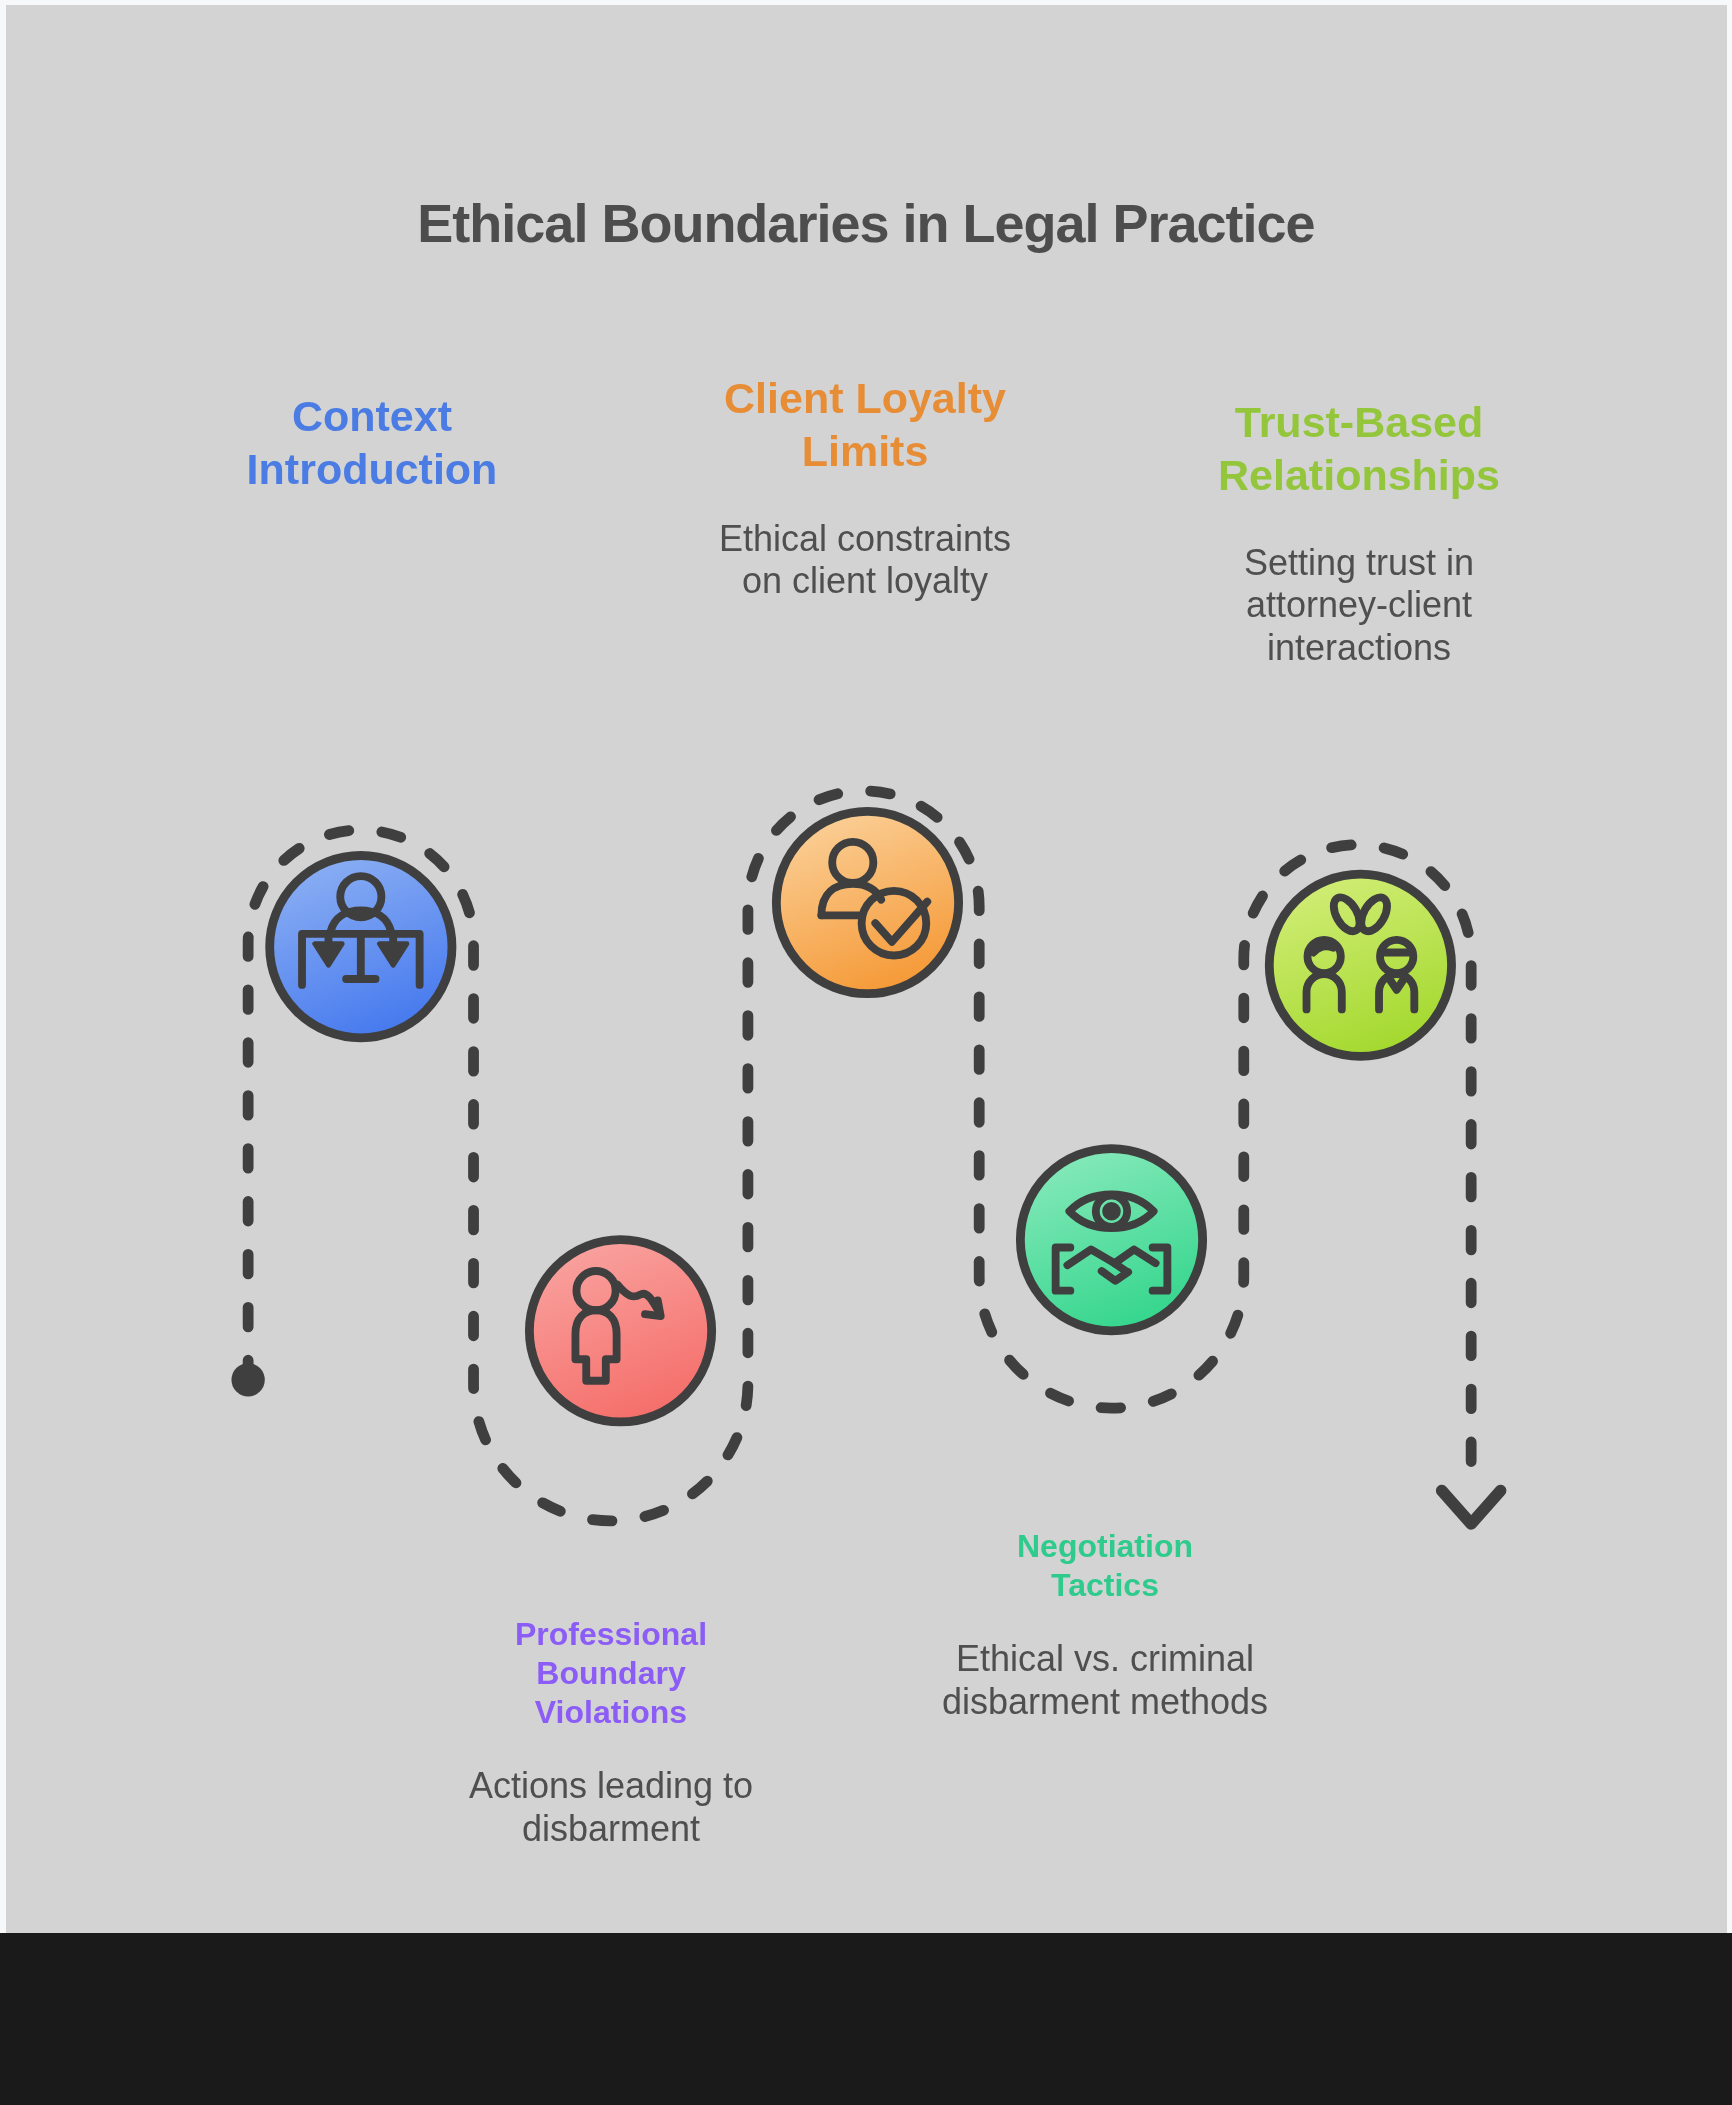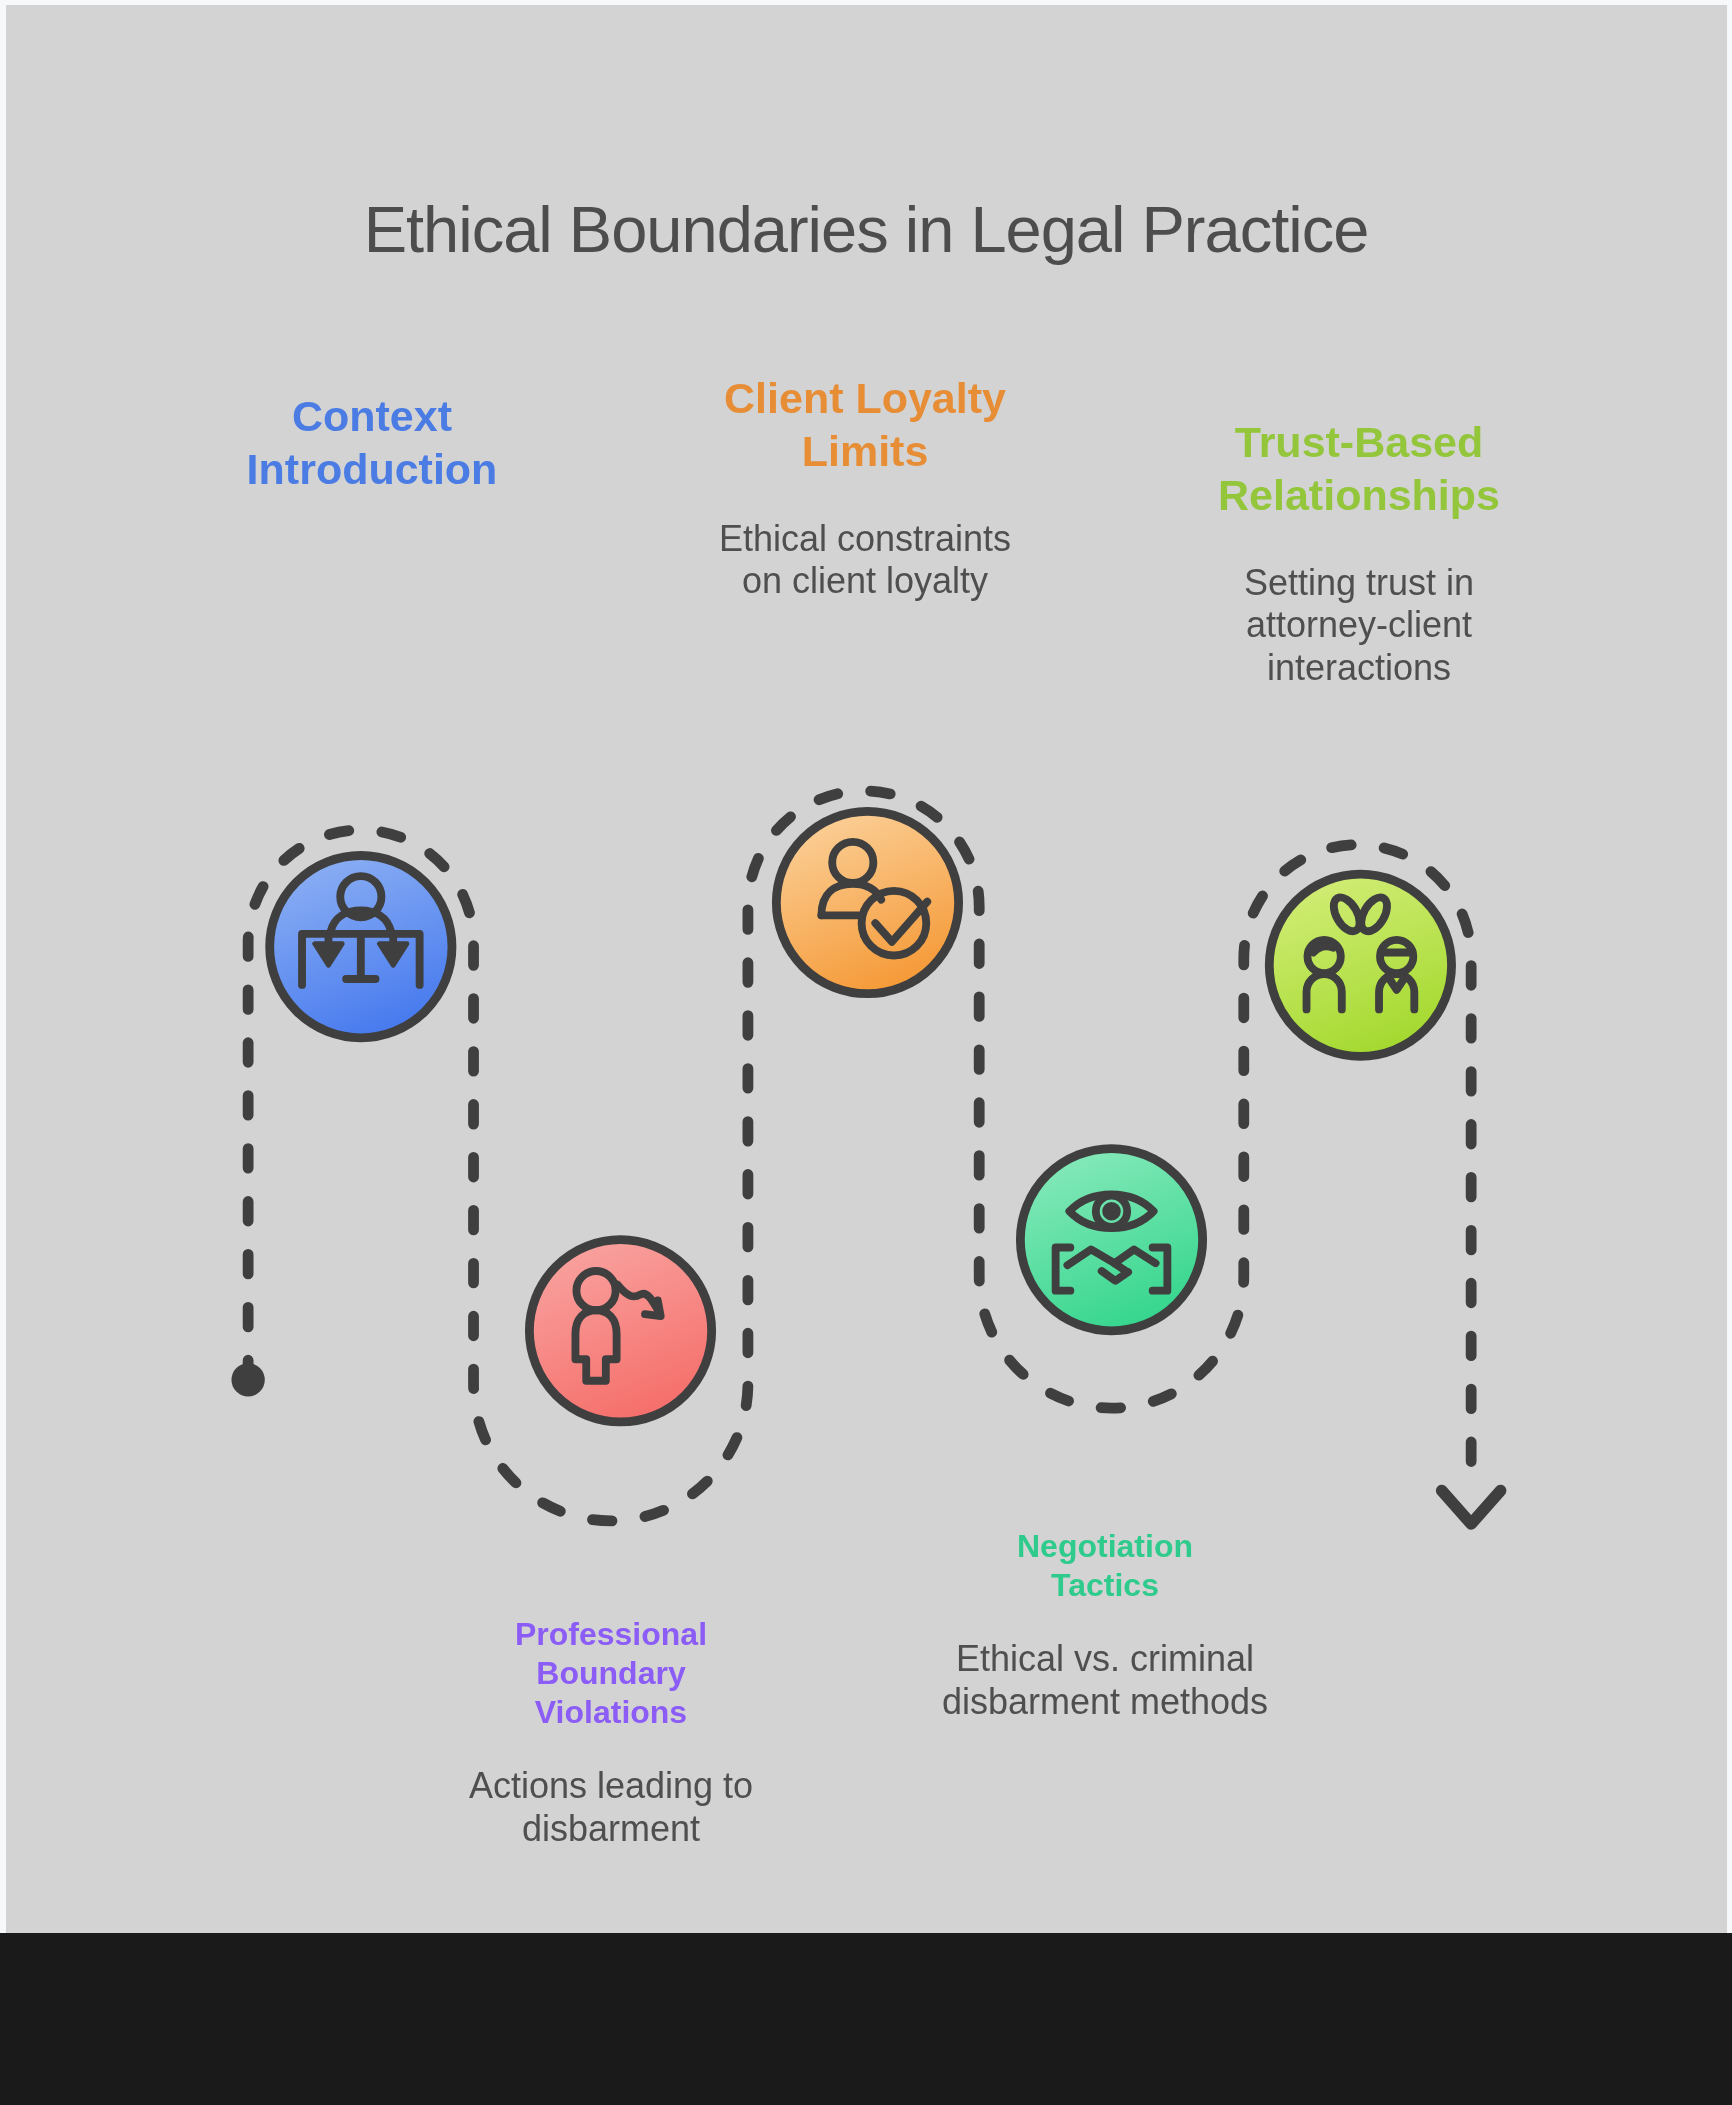--- a/index.html
+++ b/index.html
@@ -14,21 +14,21 @@
     position:absolute;left:5.9px;top:4.9px;width:1721px;height:1928px;
     background:var(--background,#d3d3d4);
   }
   .footer-bar{
     position:absolute;left:0;top:1933px;width:1733px;height:173px;
     background:var(--footer,#1a1a1a);
   }
   .scene{position:absolute;left:0;top:0;}
   .page-title{
     position:absolute;left:866px;top:192px;transform:translateX(-50%);
-    font-size:65px;font-weight:normal;letter-spacing:-1px;white-space:nowrap;
+    font-size:54px;font-weight:bold;letter-spacing:-1px;white-space:nowrap;
     color:var(--title-text,#4d4d4d);
   }
   .label{
     position:absolute;transform:translateX(-50%);
     text-align:center;
   }
   .step-title{
     font-weight:bold;white-space:pre-line;
     font-size:43px;line-height:1.24;
   }
@@ -56,21 +56,21 @@
   <div class="label top" style="left:372px;top:390px;">
     <div class="step-title" style="color: rgb(74, 124, 228);">Context
 Introduction</div>
   </div>
   <div class="label top" style="left:865px;top:372px;">
     <div class="step-title" style="color: rgb(231, 141, 53);">Client Loyalty
 Limits</div>
     <div class="step-desc">Ethical constraints
 on client loyalty</div>
   </div>
-  <div class="label top" style="left:1359px;top:416px;text-align:center;">
+  <div class="label top" style="left:1359px;top:396px;text-align:center;">
     <div class="step-title" style="color: rgb(148, 198, 60);">Trust-Based
 Relationships</div>
     <div class="step-desc">Setting trust in
 attorney-client
 interactions</div>
   </div>
 
   <div class="label bottom" style="left:611px;top:1615px;">
     <div class="step-title" style="color: #8b5cf6;">Professional
 Boundary

